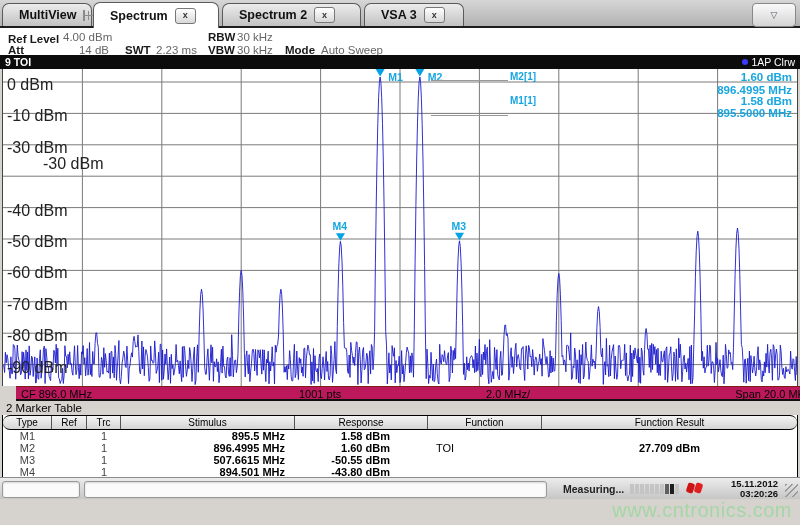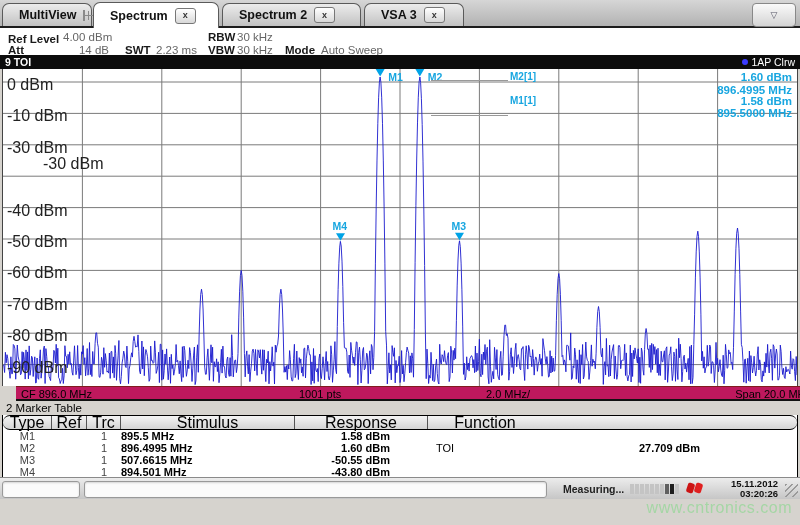--- a/index.html
+++ b/index.html
@@ -48,28 +48,28 @@
   .leader{position:absolute;height:1px;background:#999;left:428px;width:77px;}
   
   #axisbar{position:absolute;left:16px;top:386px;width:800px;height:15px;background:#be185d;
            border-top:1px solid #7f1d1d;border-bottom:2px solid #111;box-sizing:border-box;font-size:11px;color:#000;}
   #axisbar span{position:absolute;top:1px;white-space:nowrap;}
   
   #mt-title{position:absolute;left:6px;top:402px;font-size:11.5px;color:#000;background:transparent;}
   #mtable{position:absolute;left:2px;top:415px;width:794px;border:1px solid #000;border-top:none;background:#fff;}
   .mt-head{display:grid;grid-template-columns:49px 35px 34px 174px 133px 114px auto;
            background:linear-gradient(#f4f4f4,#d4d4d4);border-top:1px solid #000;border-bottom:1px solid #000;
-           font-size:16px;color:#000;height:13px;align-items:center;border-radius:7px;}
+           font-size:10px;color:#000;height:13px;align-items:center;border-radius:7px;}
   .mt-head div{text-align:center;border-right:1px solid #555;height:13px;line-height:13px;}
   .mt-head div:last-child{border-right:none;}
   .mt-row{display:grid;grid-template-columns:49px 35px 34px 174px 133px 114px auto;
           font-size:11px;height:12px;line-height:12px;color:#000;}
   .mt-row .c-type{text-align:center;color:#444;}
   .mt-row .c-trc{text-align:center;color:#444;}
-  .mt-row .c-stim{text-align:left;padding-right:10px;font-weight:bold;}
+  .mt-row .c-stim{text-align:right;padding-right:10px;font-weight:bold;}
   .mt-row .c-resp{text-align:right;padding-right:38px;font-weight:bold;}
   .mt-row .c-fn{padding-left:8px;}
   .mt-row .c-fr{text-align:center;font-weight:bold;}
   
   #statusbar{position:absolute;left:0;top:477px;width:800px;height:22px;
              background:linear-gradient(#ececec,#c6c6c6);border-top:1px solid #8a8a8a;box-sizing:border-box;}
   .sunken{position:absolute;top:3px;height:15px;border:1px solid #999;border-radius:3px;background:#fbfbfb;
           box-shadow:inset 0 1px 2px rgba(0,0,0,.15);}
   #sb-box1{left:2px;width:76px;}
   #sb-box2{left:84px;width:461px;}
@@ -79,21 +79,21 @@
   #sb-progress span.dark1{background:#606060;}
   #sb-progress span.dark2{background:#1e1e1e;}
   #sb-redicon{position:absolute;left:687px;top:5px;width:18px;height:12px;}
   #sb-redicon i{position:absolute;background:#cc1414;border-radius:2px;width:7px;height:10px;transform:rotate(18deg);}
   #sb-redicon i:nth-child(2){left:8px;background:#e02020;}
   #sb-datetime{position:absolute;right:22px;top:1px;text-align:right;font-size:9.5px;font-weight:bold;color:#111;line-height:10px;}
   #sb-grip{position:absolute;right:2px;bottom:2px;width:13px;height:13px;
            background:repeating-linear-gradient(135deg,#9a9a9a 0 1.5px,transparent 1.5px 4.5px);}
   
   #desktop-date{position:absolute;left:5px;top:506px;font-size:11.5px;color:#7d7d7d;}
-  #watermark{position:absolute;right:8px;top:499px;font-size:16px;color:#a5d6a5;letter-spacing:.5px;}
+  #watermark{position:absolute;right:8px;top:499px;font-size:20px;color:#a5d6a5;letter-spacing:.5px;}
 </style>
 </head>
 <body>
 
 <div id="shot">
 
   <div id="tabbar">
     <div class="tab" id="tab-multiview">
       <span class="lbl">MultiView</span>
       <span class="gridicon"></span>
@@ -202,20 +202,21 @@
 
   <div id="mt-title">2 Marker Table</div>
   <div id="mtable">
     <div class="mt-head">
       <div>Type</div>
       <div>Ref</div>
       <div>Trc</div>
       <div>Stimulus</div>
       <div>Response</div>
       <div>Function</div>
+      <div>Function Result</div>
     </div>
     <div class="mt-row">
       <div class="c-type">M1</div>
       <div class="c-ref"></div>
       <div class="c-trc">1</div>
       <div class="c-stim">895.5 MHz</div>
       <div class="c-resp">1.58 dBm</div>
       <div class="c-fn"></div>
       <div class="c-fr"></div>
     </div>

